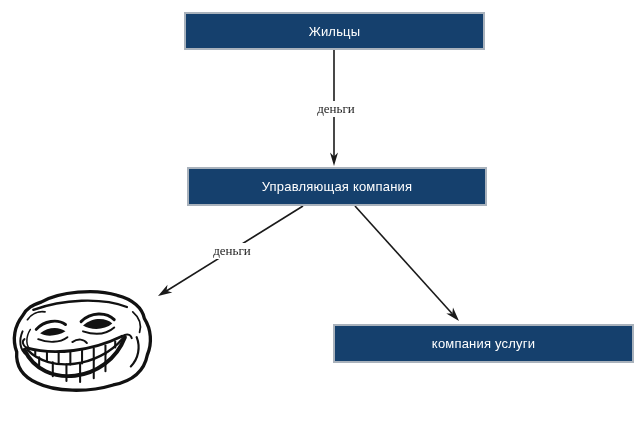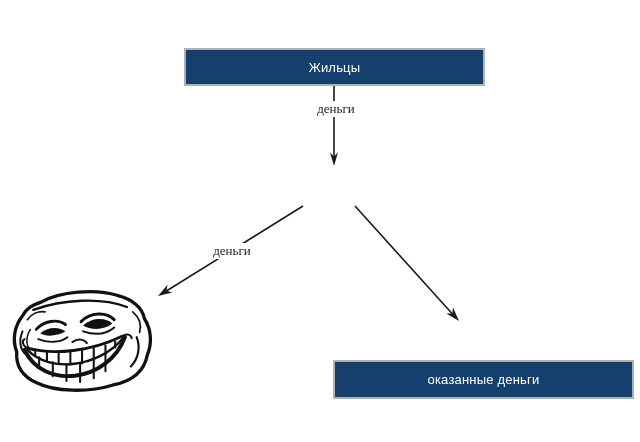--- a/index.html
+++ b/index.html
@@ -21,21 +21,20 @@
   .arrow-line{stroke:var(--arrow);stroke-width:1.6;fill:none;}
   .arrowhead{fill:var(--arrow);stroke:none;}
   .node{
     position:absolute;box-sizing:border-box;
     display:flex;align-items:center;justify-content:center;
     background:var(--box-fill);
     border:2px solid var(--box-border);
     color:var(--box-text);
     font-size:13px;letter-spacing:.2px;
     text-align:center;
-    margin-top:36px;
   }
   #node-residents{left:184px;top:12px;width:301px;height:38px;}
   #node-management{left:187px;top:167px;width:300px;height:39px;}
   #node-services{left:333px;top:324px;width:301px;height:39px;}
   .edge-label{
     position:absolute;transform:translate(-50%,-50%);
     background:var(--background);color:var(--label-text);
     font-size:13px;line-height:16px;padding:0 4px;white-space:nowrap;font-family:Liberation Serif, serif;
   }
   #edge-label-top{left:336px;top:109px;}
@@ -65,22 +64,25 @@
       <path class="arrowhead" d="M459,321 L446.3,313.6 L452.3,313.6 L453,307.6 Z"></path>
     </g>
   </svg>
 
   <div class="edge-label" id="edge-label-top">деньги</div>
   <div class="edge-label" id="edge-label-left">деньги</div>
 
   <div class="node" id="node-residents">
     <span>Жильцы</span>
   </div>
+  <div class="node" id="node-management">
+    <span>Управляющая компания</span>
+  </div>
   <div class="node" id="node-services">
-    <span>оказанные деньги</span>
+    <span>компания услуги</span>
   </div>
 
   <svg class="troll" width="156" height="118" viewBox="0 0 160 120" aria-hidden="true">
 
     <path class="tl" style="fill:#fff" stroke-width="3.4" d="M36,16 C55,5 92,2 114,9 C130,13 140,22 142,33 C149,44 150,58 145,70 C142,86 130,97 110,101 C84,109 50,108 32,99 C16,92 10,80 11,67 C6,54 9,40 17,30 C22,21 28,19 36,16 Z"></path>
 
     <path class="tl" stroke-width="2.4" d="M28,24 C58,13 98,11 124,21"></path>
     <path class="tl" stroke-width="1.8" d="M22,34 C26,28 33,25 40,26"></path>
     <path class="tl" stroke-width="1.8" d="M130,26 C137,32 139,40 137,47"></path>
 

